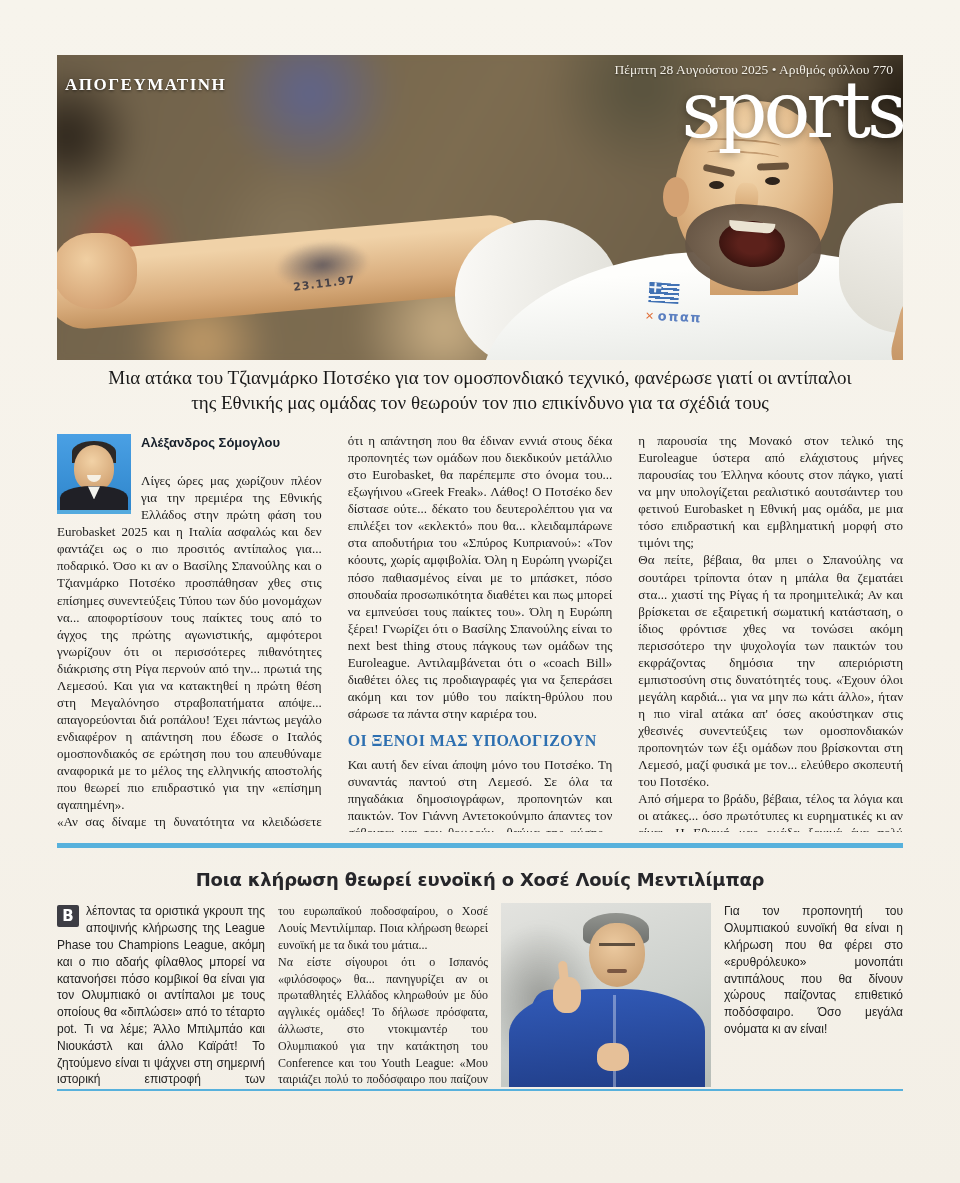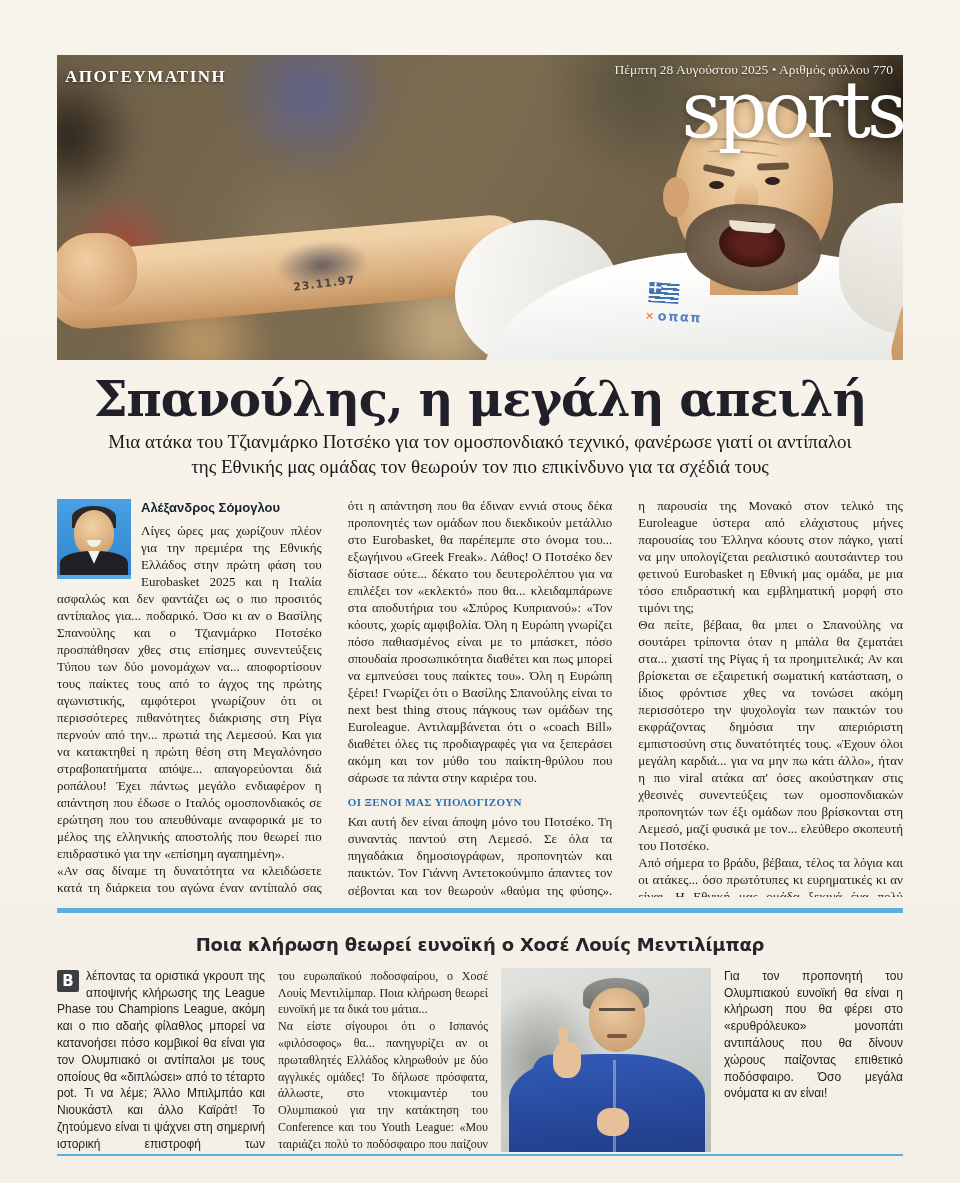--- a/index.html
+++ b/index.html
@@ -63,21 +63,21 @@
   .teeth{left:672px;top:167px;width:46px;height:10px;border-radius:0 0 8px 8px;background:#eae3d2;transform:rotate(5deg);}
   .flag{left:592px;top:228px;width:30px;height:20px;transform:rotate(4deg);
     background:repeating-linear-gradient(180deg,#4272b4 0 2.3px,#f4f6f8 2.3px 4.6px);}
   .flag-canton{position:absolute;left:0;top:0;width:12px;height:10px;background:#4272b4;}
   .flag-cross-v{position:absolute;left:5px;top:0;width:2px;height:10px;background:#f4f6f8;}
   .flag-cross-h{position:absolute;left:0;top:4px;width:12px;height:2px;background:#f4f6f8;}
   .sponsor{left:588px;top:254px;font-family:"DejaVu Sans",sans-serif;font-size:13px;font-weight:bold;
     color:#5b7fc0;letter-spacing:1.5px;transform:rotate(3deg);}
   .sponsor .mark{color:#e0703a;font-size:11px;margin-right:2px;}
 
-  .brand{position:absolute;left:8px;top:12px;color:#fff;font-weight:bold;font-size:17px;
+  .brand{position:absolute;left:8px;top:20px;color:#fff;font-weight:bold;font-size:17px;
     letter-spacing:1.5px;text-shadow:0 1px 3px rgba(0,0,0,.55);font-family:"Liberation Serif",serif;}
   .issue-line{position:absolute;right:10px;top:7px;color:#f3efe6;font-size:13.5px;
     text-shadow:0 1px 2px rgba(0,0,0,.5);font-family:"Liberation Serif",serif;}
   .sports-logo{position:absolute;right:0px;top:16px;color:#fff;font-family:"DejaVu Serif",serif;
     font-size:78px;line-height:1;letter-spacing:-4px;text-shadow:0 2px 8px rgba(0,0,0,.35);}
 
   
   .headline{margin:14px 0 6px;text-align:center;font-family:"DejaVu Serif",serif;
     font-size:48px;line-height:1.05;color:#20202a;letter-spacing:-1px;}
   .deck{margin:6px auto 0;max-width:770px;text-align:center;font-size:19px;line-height:1.3;color:#191919;}
@@ -91,22 +91,22 @@
     background:linear-gradient(#4aa0e4,#2f86cc);border-bottom:4px solid #54aade;overflow:hidden;}
   .ap-hair{position:absolute;left:15px;top:7px;width:44px;height:22px;border-radius:50% 50% 0 0;background:#2c2826;}
   .ap-face{position:absolute;left:17px;top:11px;width:40px;height:46px;border-radius:50% 50% 45% 45%;
     background:radial-gradient(circle at 45% 35%,#f2d2a6,#cf9f6f 85%);}
   .ap-smile{position:absolute;left:30px;top:41px;width:14px;height:7px;border-radius:0 0 8px 8px;background:#f6f0e4;}
   .ap-body{position:absolute;left:3px;top:52px;width:68px;height:26px;border-radius:45% 45% 0 0;background:#202026;}
   .ap-shirt{position:absolute;left:31px;top:52px;width:12px;height:13px;background:#f3f3ee;
     clip-path:polygon(0 0,100% 0,50% 100%);}
   .byline-label{font-weight:bold;color:#2d6fb0;font-size:13.5px;letter-spacing:.2px;}
   .byline-name{font-family:"Liberation Sans",sans-serif;font-weight:bold;color:#17202b;font-size:13px;
-    margin:2px 0 6px;}
-  .subhead{font-weight:bold;color:#2d6fb0;font-size:11px;letter-spacing:.4px;margin:9px 0 4px;text-align:left;}
+    margin:2px 0 21px;}
+  .subhead{font-weight:bold;color:#2d6fb0;font-size:16px;letter-spacing:.4px;margin:9px 0 4px;text-align:left;}
 
   .rule-blue{width:846px;height:5px;background:#57b1dc;margin-top:11px;}
 
   
   .headline2{margin:21px 0 13px;text-align:center;font-family:"DejaVu Sans",sans-serif;
     font-weight:bold;font-size:18px;color:#26262a;letter-spacing:-0.2px;}
   .article2{display:flex;gap:13px;height:184px;overflow:hidden;
     font-family:"Liberation Sans",sans-serif;font-size:12px;line-height:1.4;color:#222;text-align:justify;}
   .article2 p{margin:0;}
   .a2-col1{width:208px;flex:0 0 auto;}
@@ -173,21 +173,20 @@
       <div class="flag-cross-v"></div>
       <div class="flag-cross-h"></div>
     </div>
     <div class="shape sponsor"><span class="mark">✕</span><span>οπαπ</span></div>
 
     <div class="brand">ΑΠΟΓΕΥΜΑΤΙΝΗ</div>
     <div class="issue-line">Πέμπτη 28 Αυγούστου 2025 • Αριθμός φύλλου 770</div>
     <div class="sports-logo">sports</div>
   </div>
 
-  <h1 class="headline">Σπανούλης, η μεγάλη απειλή</h1>
   <div class="deck">Μια ατάκα του Τζιανμάρκο Ποτσέκο για τον ομοσπονδιακό τεχνικό, φανέρωσε γιατί οι αντίπαλοι της Εθνικής μας ομάδας τον θεωρούν τον πιο επικίνδυνο για τα σχέδιά τους</div>
 
   <div class="article">
     <div class="col">
       <div class="author-photo">
         <div class="ap-hair"></div>
         <div class="ap-face"></div>
         <div class="ap-smile"></div>
         <div class="ap-body"></div>
         <div class="ap-shirt"></div>

